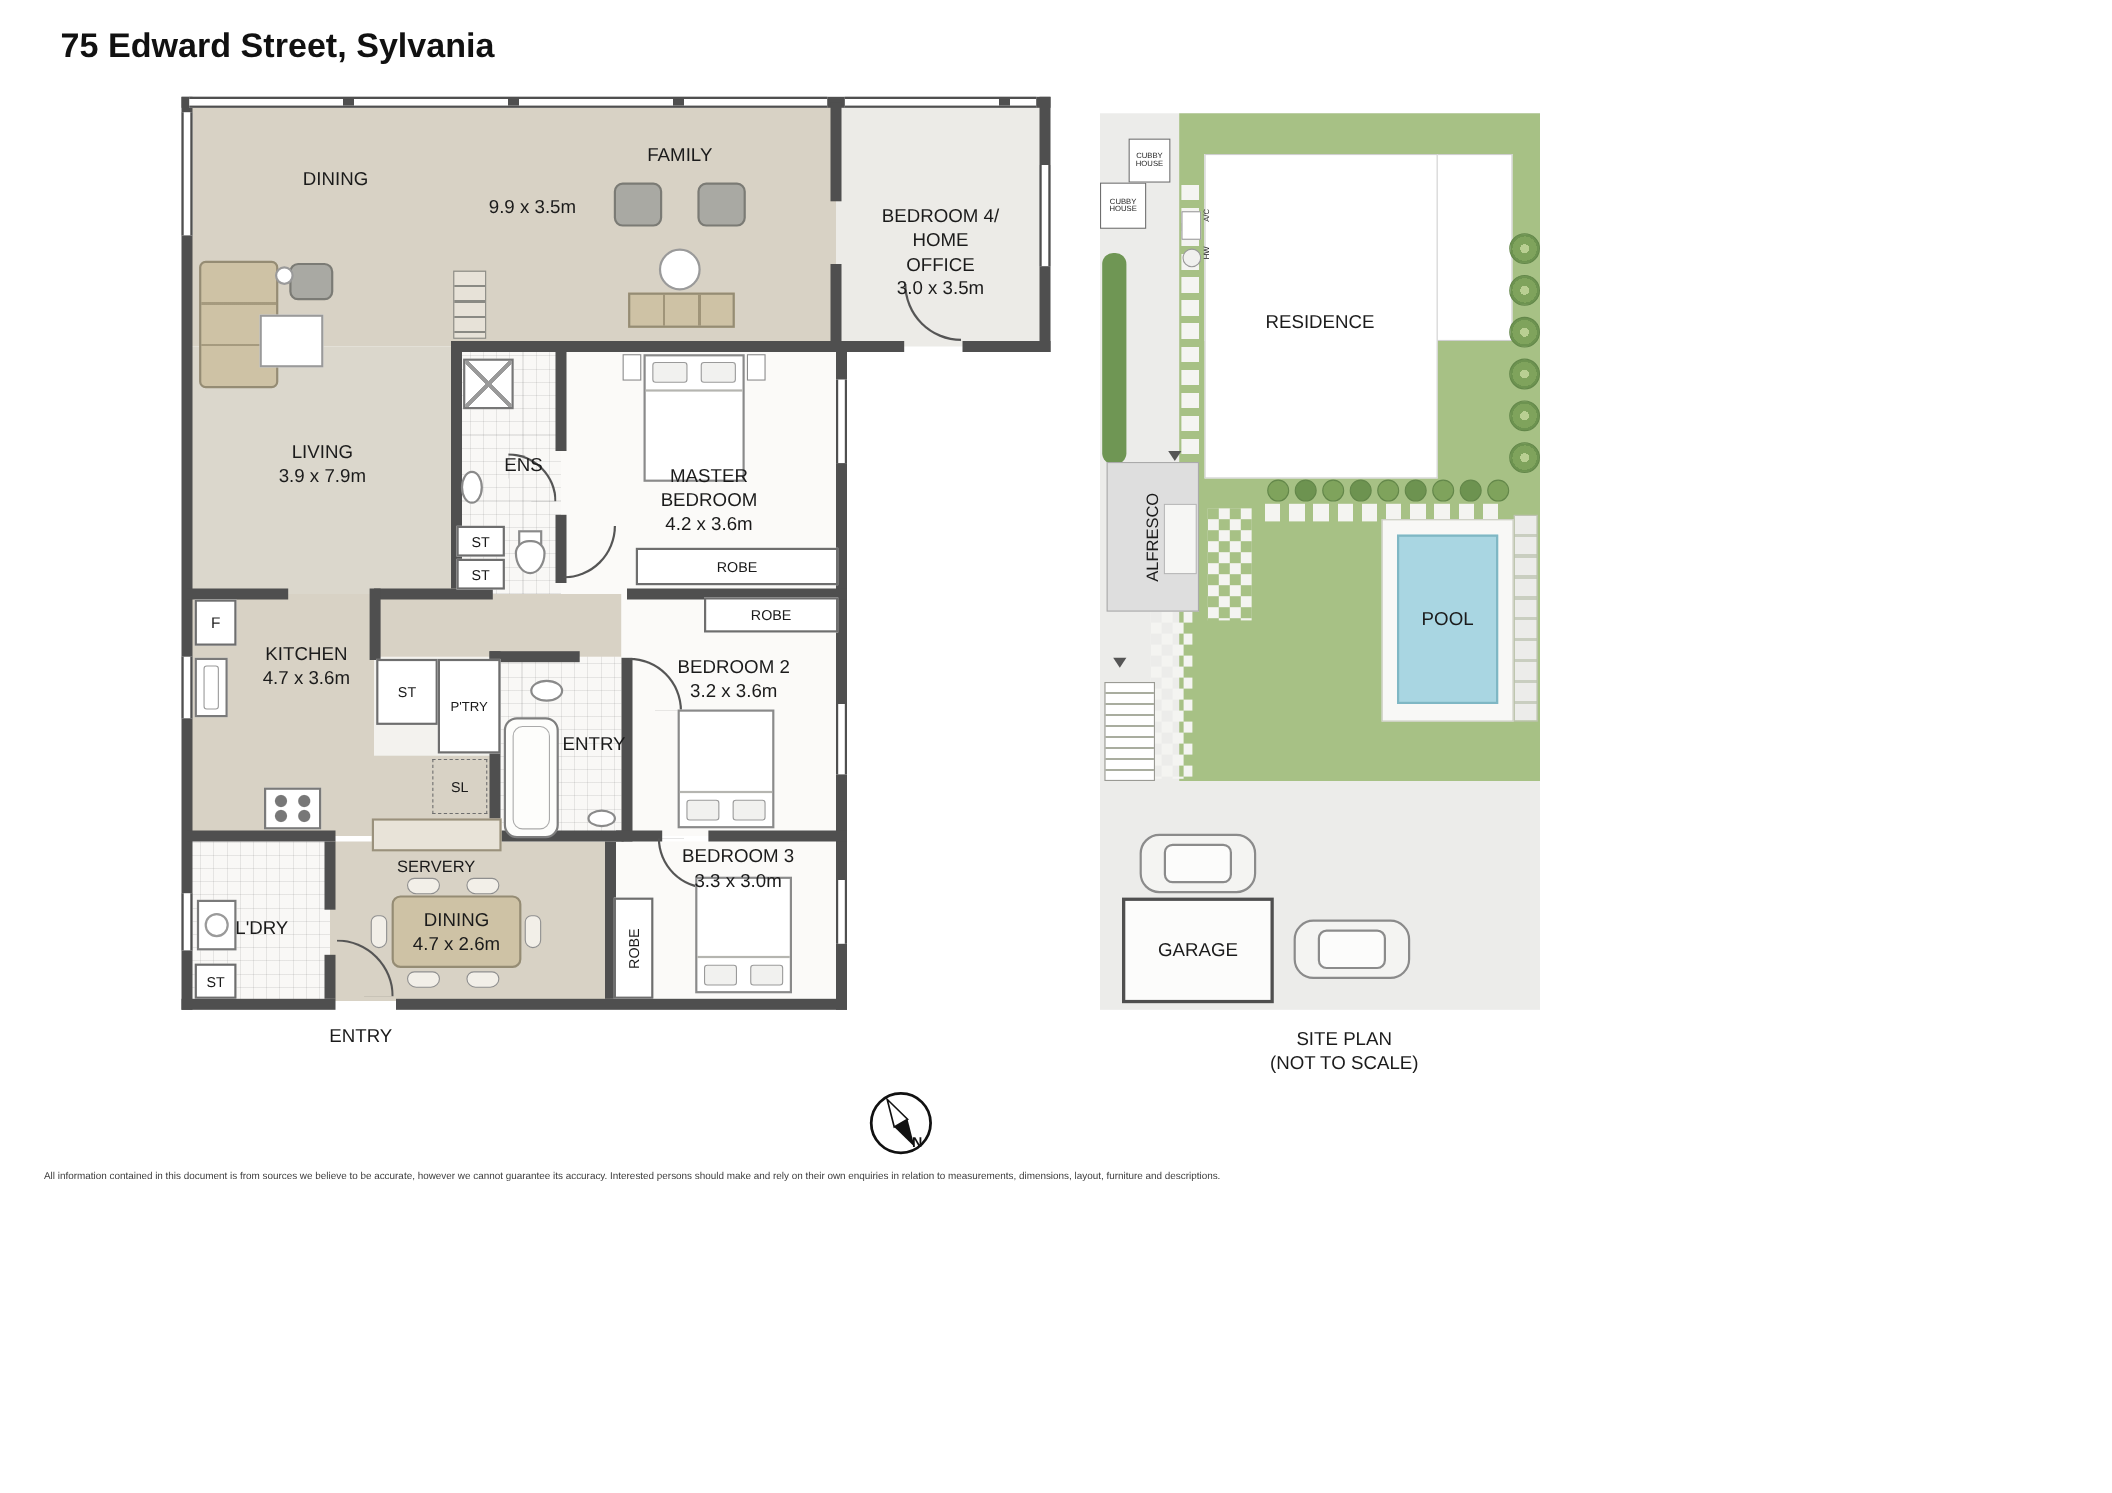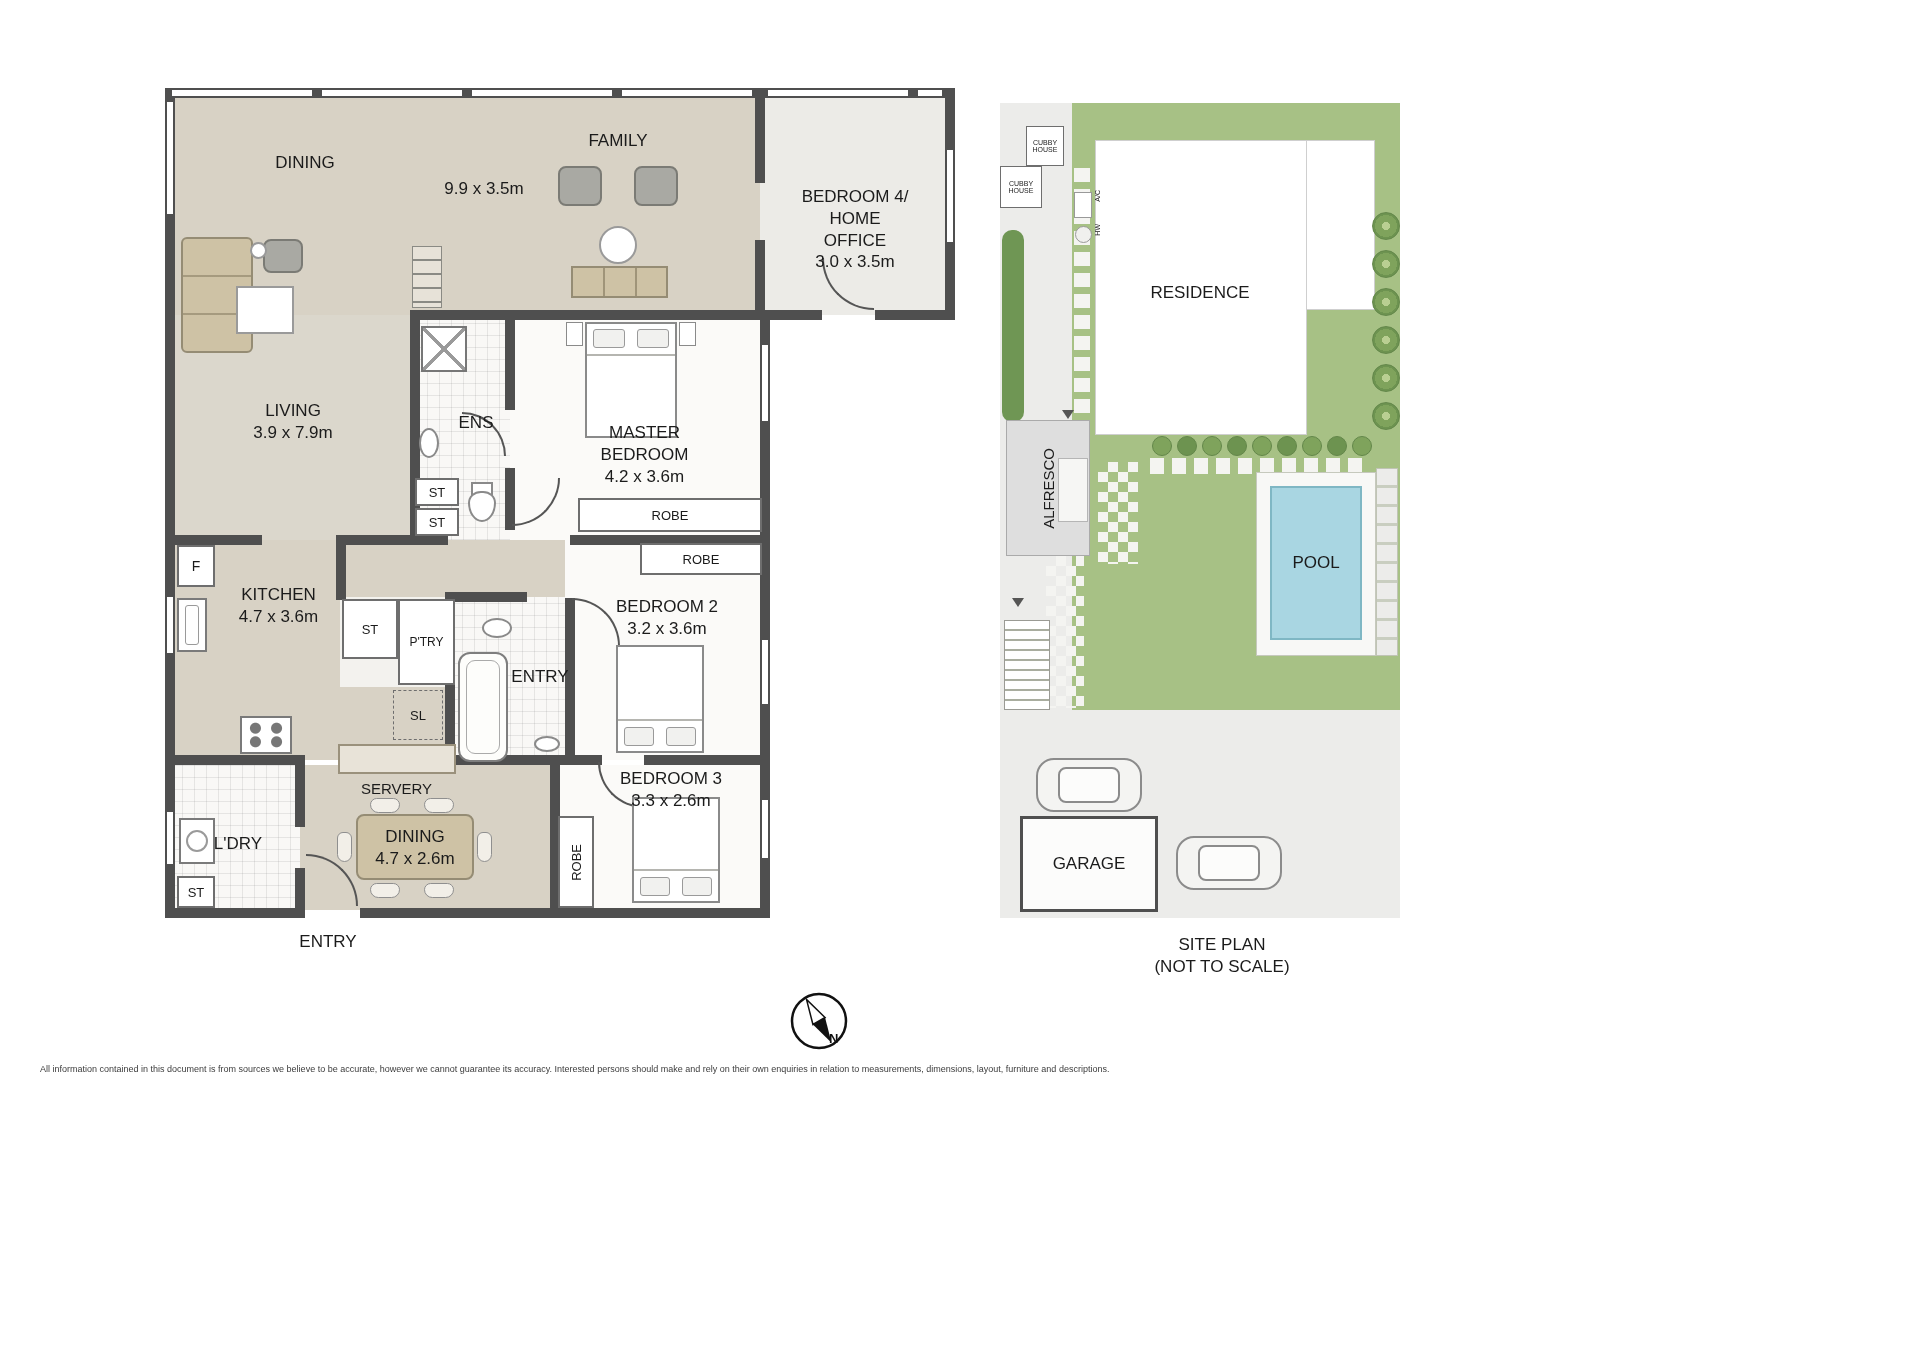--- a/index.html
+++ b/index.html
@@ -99,20 +99,21 @@
   
   .logo-word { font-size:76px; font-weight:bold; letter-spacing:-3px; line-height:0.95; color:var(--brand_blue,#1b7bc4); }
   .logo-sub { font-size:21px; letter-spacing:0.4px; color:var(--brand_blue,#1b7bc4); margin-top:2px; }
   .disclaimer { position:absolute; left:40px; top:1064px; width:1840px; font-size:9px; color:#3c3c3c; }
 </style>
 </head>
 <body>
 
 <div class="canvas">
 
+  <div class="title">75 Edward Street, Sylvania</div>
 
   <div>
 
     <div class="floor beige" style="left:170px;top:93px;width:590px;height:222px"></div>
     <div class="floor livingf" style="left:170px;top:315px;width:245px;height:225px"></div>
     <div class="floor tile" style="left:415px;top:315px;width:95px;height:225px"></div>
     <div class="floor whitef" style="left:510px;top:315px;width:250px;height:225px"></div>
     <div class="floor bed4f" style="left:760px;top:93px;width:190px;height:222px"></div>
     <div class="floor beige" style="left:170px;top:540px;width:395px;height:220px"></div>
     <div class="floor whitef" style="left:565px;top:540px;width:195px;height:220px"></div>
@@ -236,21 +237,21 @@
     <div class="lbl" style="left:206px;top:584px;width:145px">KITCHEN
 4.7 x 3.6m</div>
     <div class="lbl" style="left:504px;top:666px;width:72px">ENTRY</div>
     <div class="lbl" style="left:592px;top:596px;width:150px">BEDROOM 2
 3.2 x 3.6m</div>
     <div class="lbl md" style="left:334px;top:779px;width:125px">SERVERY</div>
     <div class="lbl" style="left:356px;top:826px;width:118px">DINING
 4.7 x 2.6m</div>
     <div class="lbl" style="left:202px;top:833px;width:72px">L'DRY</div>
     <div class="lbl" style="left:596px;top:768px;width:150px">BEDROOM 3
-3.3 x 2.6m</div>
+3.3 x 3.0m</div>
     <div class="lbl" style="left:284px;top:931px;width:88px">ENTRY</div>
   </div>
 
   <div>
     <div class="abs spbase" style="left:1000px;top:103px;width:400px;height:815px"></div>
     <div class="abs grass" style="left:1072px;top:103px;width:328px;height:607px"></div>
 
     <div class="abs whiteb" style="left:1095px;top:140px;width:280px;height:170px"></div>
     <div class="abs whiteb" style="left:1095px;top:140px;width:212px;height:295px"></div>
     <div class="lbl" style="left:1105px;top:282px;width:190px">RESIDENCE</div>

